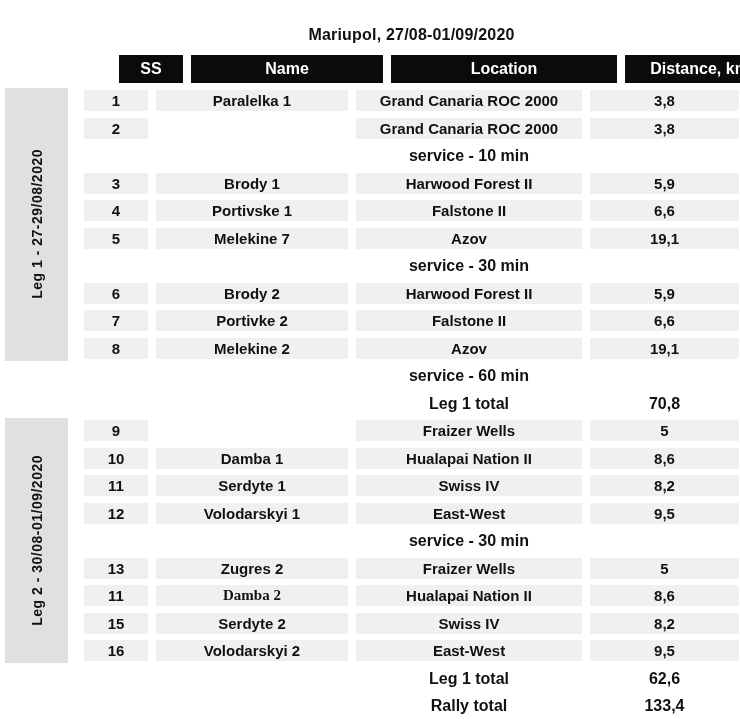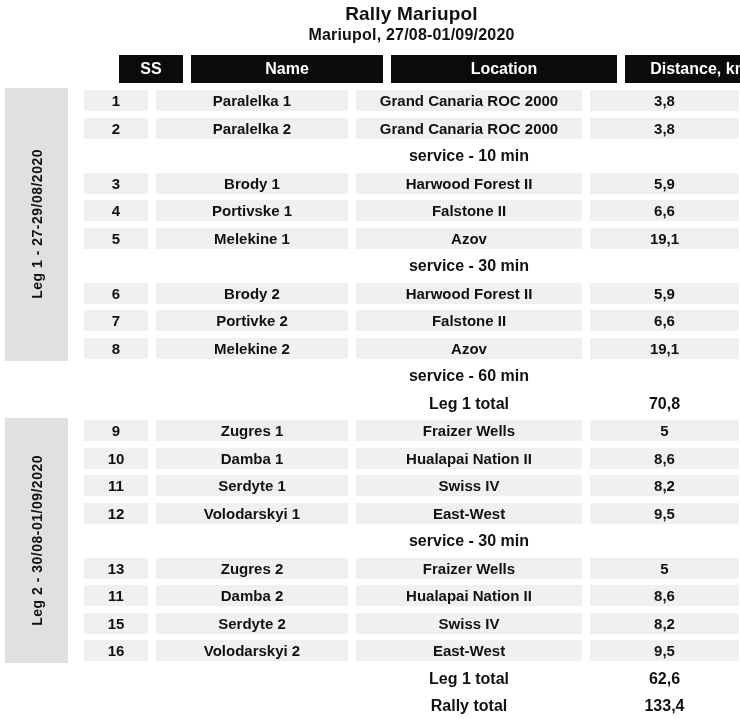--- a/index.html
+++ b/index.html
@@ -59,91 +59,88 @@
   .leg-label {
     writing-mode: vertical-rl;
     transform: rotate(180deg);
     font-size: 14px; letter-spacing: 0.5px; white-space: nowrap;
   }
 </style>
 </head>
 <body>
 
 <div class="page">
-  <div class="title">Rally Mariupol</div>
   <div class="subtitle">Mariupol, 27/08-01/09/2020</div>
 
   <div class="header-row">
     <div class="hcell">SS</div>
     <div class="hcell">Name</div>
     <div class="hcell">Location</div>
     <div class="hcell">Distance, km</div>
   </div>
 
   <div class="table-body" id="table-body">
       <div class="cell" style="grid-area: 1 / 1;">1</div>
       <div class="cell" style="grid-area: 1 / 2;">Paralelka 1</div>
       <div class="cell" style="grid-area: 1 / 3;">Grand Canaria ROC 2000</div>
       <div class="cell" style="grid-area: 1 / 4;">3,8</div>
       <div class="cell" style="grid-area: 2 / 1;">2</div>
-      <div class="cell" style="grid-area: 2 / 2;">Paralelka 2</div>
       <div class="cell" style="grid-area: 2 / 3;">Grand Canaria ROC 2000</div>
       <div class="cell" style="grid-area: 2 / 4;">3,8</div>
       <div class="plain" style="grid-area: 3 / 3;">service - 10 min</div>
       <div class="cell" style="grid-area: 4 / 1;">3</div>
       <div class="cell" style="grid-area: 4 / 2;">Brody 1</div>
       <div class="cell" style="grid-area: 4 / 3;">Harwood Forest II</div>
       <div class="cell" style="grid-area: 4 / 4;">5,9</div>
       <div class="cell" style="grid-area: 5 / 1;">4</div>
       <div class="cell" style="grid-area: 5 / 2;">Portivske 1</div>
       <div class="cell" style="grid-area: 5 / 3;">Falstone II</div>
       <div class="cell" style="grid-area: 5 / 4;">6,6</div>
       <div class="cell" style="grid-area: 6 / 1;">5</div>
-      <div class="cell" style="grid-area: 6 / 2;">Melekine 1</div>
+      <div class="cell" style="grid-area: 6 / 2;">Melekine 7</div>
       <div class="cell" style="grid-area: 6 / 3;">Azov</div>
       <div class="cell" style="grid-area: 6 / 4;">19,1</div>
       <div class="plain" style="grid-area: 7 / 3;">service - 30 min</div>
       <div class="cell" style="grid-area: 8 / 1;">6</div>
       <div class="cell" style="grid-area: 8 / 2;">Brody 2</div>
       <div class="cell" style="grid-area: 8 / 3;">Harwood Forest II</div>
       <div class="cell" style="grid-area: 8 / 4;">5,9</div>
       <div class="cell" style="grid-area: 9 / 1;">7</div>
       <div class="cell" style="grid-area: 9 / 2;">Portivke 2</div>
       <div class="cell" style="grid-area: 9 / 3;">Falstone II</div>
       <div class="cell" style="grid-area: 9 / 4;">6,6</div>
       <div class="cell" style="grid-area: 10 / 1;">8</div>
       <div class="cell" style="grid-area: 10 / 2;">Melekine 2</div>
       <div class="cell" style="grid-area: 10 / 3;">Azov</div>
       <div class="cell" style="grid-area: 10 / 4;">19,1</div>
       <div class="plain" style="grid-area: 11 / 3;">service - 60 min</div>
       <div class="plain" style="grid-area: 12 / 3;">Leg 1 total</div>
       <div class="plain" style="grid-area: 12 / 4;">70,8</div>
       <div class="cell" style="grid-area: 13 / 1;">9</div>
-      <div class="cell" style="grid-area: 13 / 2;">Zugres 1</div>
       <div class="cell" style="grid-area: 13 / 3;">Fraizer Wells</div>
       <div class="cell" style="grid-area: 13 / 4;">5</div>
       <div class="cell" style="grid-area: 14 / 1;">10</div>
       <div class="cell" style="grid-area: 14 / 2;">Damba 1</div>
       <div class="cell" style="grid-area: 14 / 3;">Hualapai Nation II</div>
       <div class="cell" style="grid-area: 14 / 4;">8,6</div>
       <div class="cell" style="grid-area: 15 / 1;">11</div>
       <div class="cell" style="grid-area: 15 / 2;">Serdyte 1</div>
       <div class="cell" style="grid-area: 15 / 3;">Swiss IV</div>
       <div class="cell" style="grid-area: 15 / 4;">8,2</div>
       <div class="cell" style="grid-area: 16 / 1;">12</div>
       <div class="cell" style="grid-area: 16 / 2;">Volodarskyi 1</div>
       <div class="cell" style="grid-area: 16 / 3;">East-West</div>
       <div class="cell" style="grid-area: 16 / 4;">9,5</div>
       <div class="plain" style="grid-area: 17 / 3;">service - 30 min</div>
       <div class="cell" style="grid-area: 18 / 1;">13</div>
       <div class="cell" style="grid-area: 18 / 2;">Zugres 2</div>
       <div class="cell" style="grid-area: 18 / 3;">Fraizer Wells</div>
       <div class="cell" style="grid-area: 18 / 4;">5</div>
       <div class="cell" style="grid-area: 19 / 1;">11</div>
-      <div class="cell" style="grid-area: 19 / 2;">Damba 2</div>
+      <div class="cell" style="grid-area: 19 / 2; font-family: Liberation Serif, serif;">Damba 2</div>
       <div class="cell" style="grid-area: 19 / 3;">Hualapai Nation II</div>
       <div class="cell" style="grid-area: 19 / 4;">8,6</div>
       <div class="cell" style="grid-area: 20 / 1;">15</div>
       <div class="cell" style="grid-area: 20 / 2;">Serdyte 2</div>
       <div class="cell" style="grid-area: 20 / 3;">Swiss IV</div>
       <div class="cell" style="grid-area: 20 / 4;">8,2</div>
       <div class="cell" style="grid-area: 21 / 1;">16</div>
       <div class="cell" style="grid-area: 21 / 2;">Volodarskyi 2</div>
       <div class="cell" style="grid-area: 21 / 3;">East-West</div>
       <div class="cell" style="grid-area: 21 / 4;">9,5</div>

